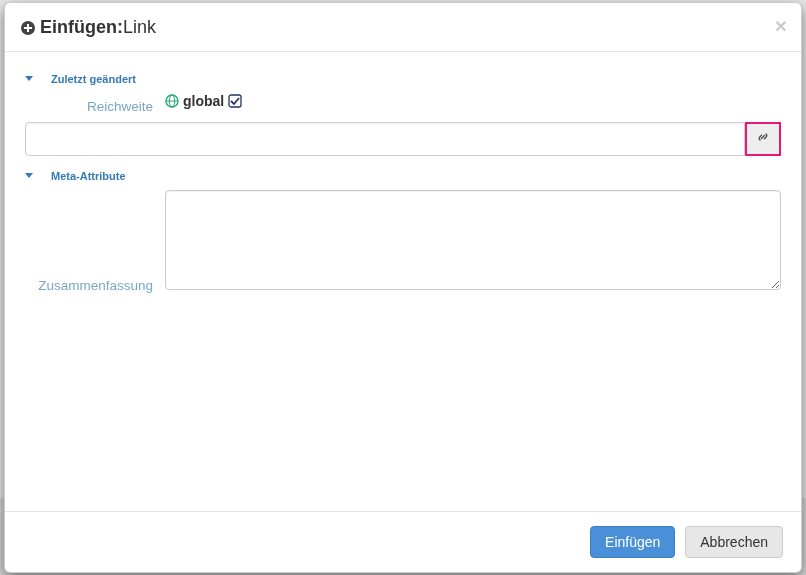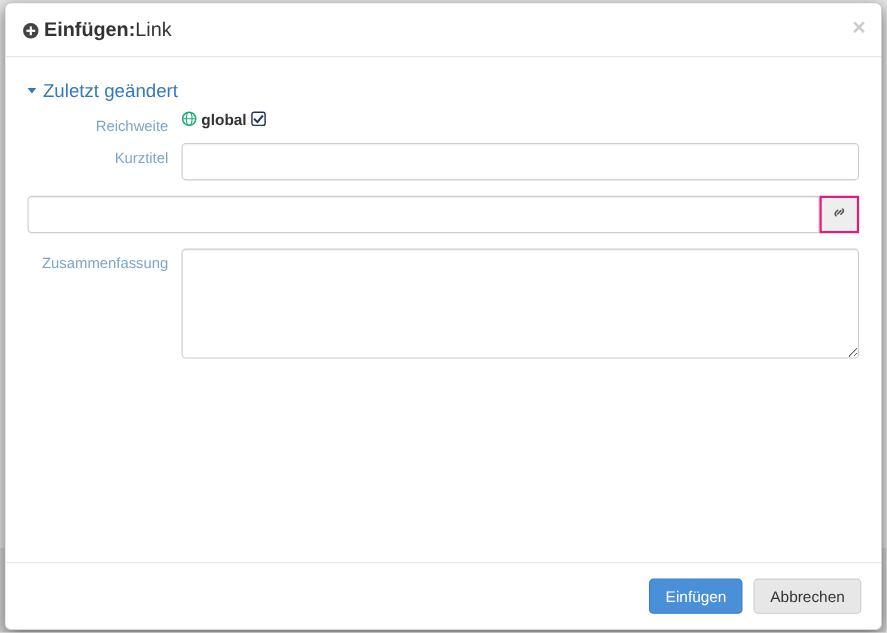--- a/index.html
+++ b/index.html
@@ -11,41 +11,41 @@
     box-shadow: 0 5px 15px rgba(0,0,0,.5);
     display: flex; flex-direction: column;
   }
   .modal-header {
     padding: 14px 15px 12px 15px; border-bottom: 1px solid #e5e5e5; position: relative;
   }
   .modal-title { font-size: 18px; font-weight: 500; color: #333; display: inline-flex; align-items: center; gap: 4px; }
   .plus-icon { width: 16px; height: 16px; display: inline-block; }
   .close-x { position: absolute; right: 14px; top: 12px; color: #ccc; font-size: 21px; font-weight: 700; cursor: pointer; line-height: 1;}
   .modal-body { padding: 15px 20px 10px 20px; flex: 1 1 auto; overflow: auto; }
-  .section-header { color: #337ab7; font-weight: 400; font-size: 17px; margin: 6px 0 8px 0; cursor: pointer; display: flex; align-items: center; gap: 2px;}
+  .section-header { color: #337ab7; font-weight: 700; font-size: 11px; margin: 6px 0 8px 0; cursor: pointer; display: flex; align-items: center; gap: 14px;}
   .caret { width: 0; height: 0; border-left: 4px solid transparent; border-right: 4px solid transparent; border-top: 5px solid #337ab7; margin-right: 4px;}
   .form-row { display: flex; align-items: flex-start; margin-bottom: 14px; }
-  .form-row.tall { align-items: flex-start; }
+  .form-row.tall { align-items: flex-end; }
   .form-label { width: 140px; text-align: right; color: #7aa7c7; font-size: 13.5px; padding: 6px 12px 0 0; flex-shrink: 0;}
   .form-field { flex: 1 1 auto; }
   .text-input, .select-input, textarea {
     width: 100%; border: 1px solid #ccc; border-radius: 4px; padding: 6px 10px;
     font-size: 14px; color: #555; background: #fff; height: 34px;
     box-shadow: inset 0 1px 1px rgba(0,0,0,.06);
   }
   textarea { height: 100px; resize: both; font-family: inherit; }
   .select-wrap { position: relative; }
   .select-input { appearance: none; -webkit-appearance: none; padding-right: 26px; }
   .select-caret {
     position: absolute; right: 8px; top: 50%; transform: translateY(-50%);
     width: 10px; pointer-events:none; display:flex; flex-direction:column; align-items:center; gap:1px;
   }
   .sc-up { width:0;height:0;border-left:4px solid transparent;border-right:4px solid transparent;border-bottom:4px solid #555;}
   .sc-dn { width:0;height:0;border-left:4px solid transparent;border-right:4px solid transparent;border-top:4px solid #555;}
-  .inline-global { display: inline-flex; gap: 4px; padding-top: 0;}
+  .inline-global { display: inline-flex; align-items: center; gap: 4px; padding-top: 0;}
   .globe { width:14px;height:14px; display:inline-block;}
   .check { width:14px;height:14px; display:inline-block;}
   .url-group { display: flex; width: 100%; gap: 0; }
   .url-input { flex: 1 1 auto; border-top-right-radius: 0; border-bottom-right-radius: 0; }
   .link-btn {
     width: 38px; height: 34px; background: #eee; border: 1px solid #ccc; border-left: none;
     display: flex; align-items: center; justify-content: center; cursor: pointer;
   }
   .link-btn.hl { border: 2px solid #e6187a; border-radius: 0;}
   .ziel-wrap { flex: 0 0 306px; margin-left: 6px; position: relative;}
@@ -99,40 +99,40 @@
           <b style="color:#333;font-weight:700;">global</b>
           <span class="check">
             <svg viewBox="0 0 14 14">
                 <rect x="1" y="1" width="12" height="12" rx="2" fill="#fff" stroke="#236" stroke-width="1.3"></rect>
                 <path d="M3 7 L6 10 L11 4" fill="none" stroke="#236" stroke-width="1.8"></path>
               </svg>
           </span>
         </div>
       </div>
 
-      <div class="form-row">
-        <div class="form-label">Kurztitel</div>
-        <div class="form-field"><input class="text-input" type="text" value="" style=""></div>
-      </div>
 
 
       <div class="form-row">
         <div class="form-field url-group">
           <input class="text-input url-input" type="text" value="" style="">
           <div class="link-btn hl">
             <span>
               <svg width="14" height="14" viewBox="0 0 14 14">
                   <path d="M5.5 8.5 L8.5 5.5 M4 10 a2.3 2.3 0 0 1 0-3.2 l1.6-1.6 M10 4 a2.3 2.3 0 0 1 0 3.2 l-1.6 1.6" fill="none" stroke="#555" stroke-width="1.4" stroke-linecap="round"></path>
                 </svg>
             </span>
           </div>
         </div>
       </div>
 
 
+      <div class="section-header">
+        <span class="caret"></span>
+        <span>Meta-Attribute</span>
+      </div>
 
       <div class="form-row tall">
         <div class="form-label">Zusammenfassung</div>
         <div class="form-field"><textarea style=""></textarea></div>
       </div>
 
     </div>
 
     <div class="modal-footer">
       <span class="btn btn-primary">Einfügen</span>

